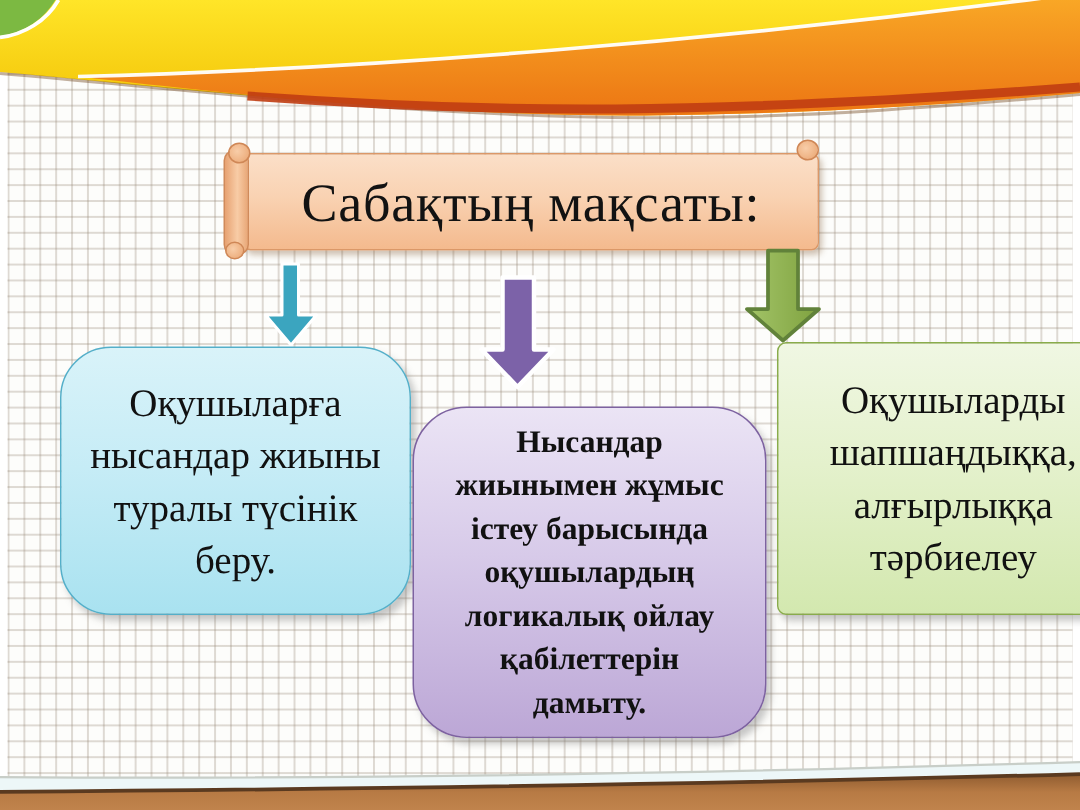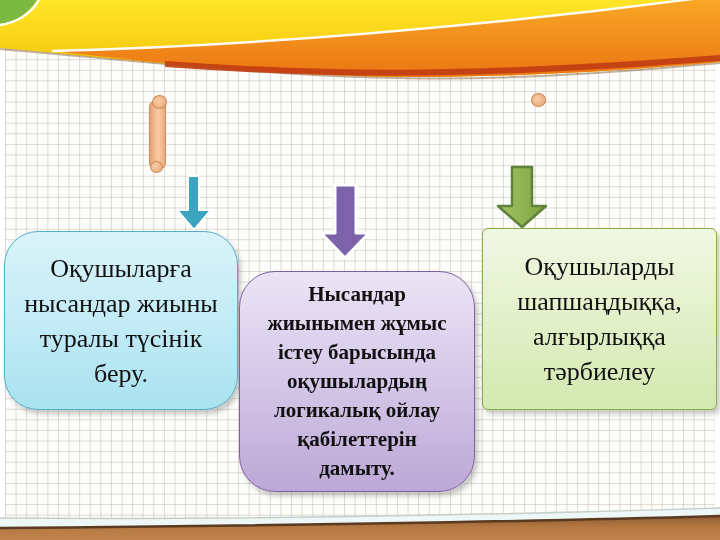--- a/index.html
+++ b/index.html
@@ -44,21 +44,21 @@
   .curl.tr{right:0;top:-2px;}
   .curl.bl{left:1px;top:66px;width:11px;height:10px;}
   .title-text{
     font-size:36px;color:#121212;letter-spacing:.5px;white-space:nowrap;
     font-family:"Liberation Serif", serif;
   }
 
   
   .card{
     position:absolute;display:flex;align-items:center;justify-content:center;
-    text-align:center;box-shadow:3px 4px 5px rgba(100,100,100,.35);
+    text-align:center;box-shadow:3px 4px 5px rgba(100,100,100,.35);margin-left:36px;
   }
   .card .txt{white-space:pre-line;color:#111;}
   .card.left{
     left:4px;top:231px;width:232px;height:177px;border-radius:34px;
     background:linear-gradient(180deg,#D9F3F9 0%,#C6ECF6 45%,#A9E2F0 100%);
     border:1.5px solid #54AFC9;
   }
   .card.left .txt{font-size:26px;line-height:35px;font-family:"Liberation Serif",serif;}
   .card.middle{
     left:239px;top:271px;width:234px;height:219px;border-radius:36px;
@@ -94,20 +94,23 @@
   <path d="M0,0 L720,0 L720,62 C630,70 540,76 430,77 C280,78 110,58 0,48 Z" fill="url(#gYellow)"></path>
   <path d="M0,49 C120,59 270,77.5 430,78.5 C540,79 640,70 720,63" fill="none" stroke="rgba(105,60,20,0.40)" stroke-width="2"></path>
   <path d="M52,51 C250,46 480,27 700,-2 L720,-2 L720,62 C630,70 540,76 430,77 C290,78 140,61 52,51 Z" fill="url(#gOrange)"></path>
   <path d="M165,64 C330,76 470,77 720,58" fill="none" stroke="#C03D12" stroke-width="6" opacity="0.9"></path>
   <path d="M52,51 C250,46 480,27 700,-2" fill="none" stroke="#FFFFFF" stroke-width="2.5" opacity="0.95"></path>
   <path d="M0,0 L37,0 C29,13 16,22 0,24 Z" fill="#7CB942"></path>
   <path d="M39,0 C31,14 16,23 0,25" fill="none" stroke="#FFFFFF" stroke-width="2.5"></path>
 </svg>
 
 <div class="banner">
+  <div class="body">
+    <span class="title-text">Сабақтың мақсаты:</span>
+  </div>
   <div class="roll"></div>
   <div class="curl tl"></div>
   <div class="curl tr"></div>
   <div class="curl bl"></div>
 </div>
 
 <svg class="arrow" style="left:175px;top:174px" width="38" height="59" viewBox="0 0 38 59">
   <polygon points="13,2 24,2 24,36 36,36 19,56 2,36 13,36" fill="#3BA5BF" stroke="#FFFFFF" stroke-width="2" stroke-linejoin="round"></polygon>
 </svg>
 

